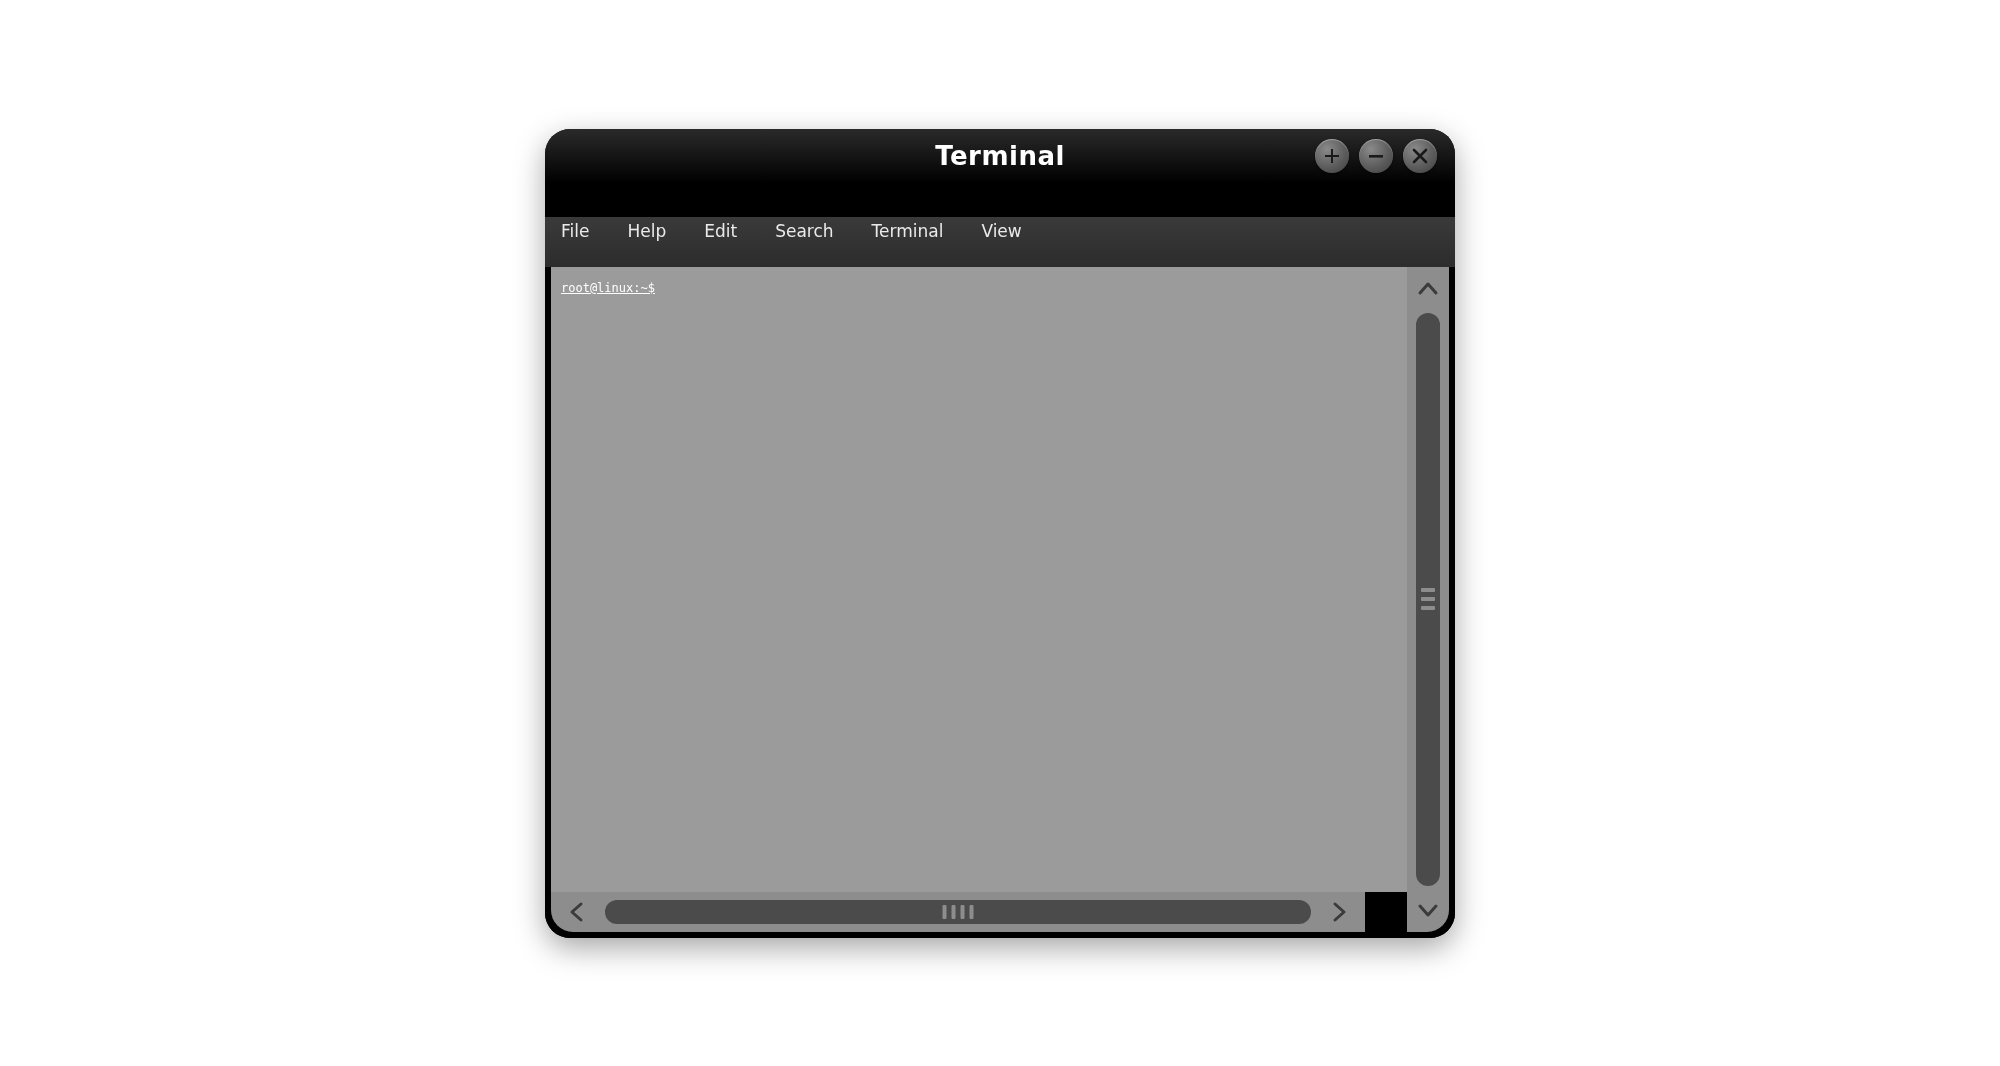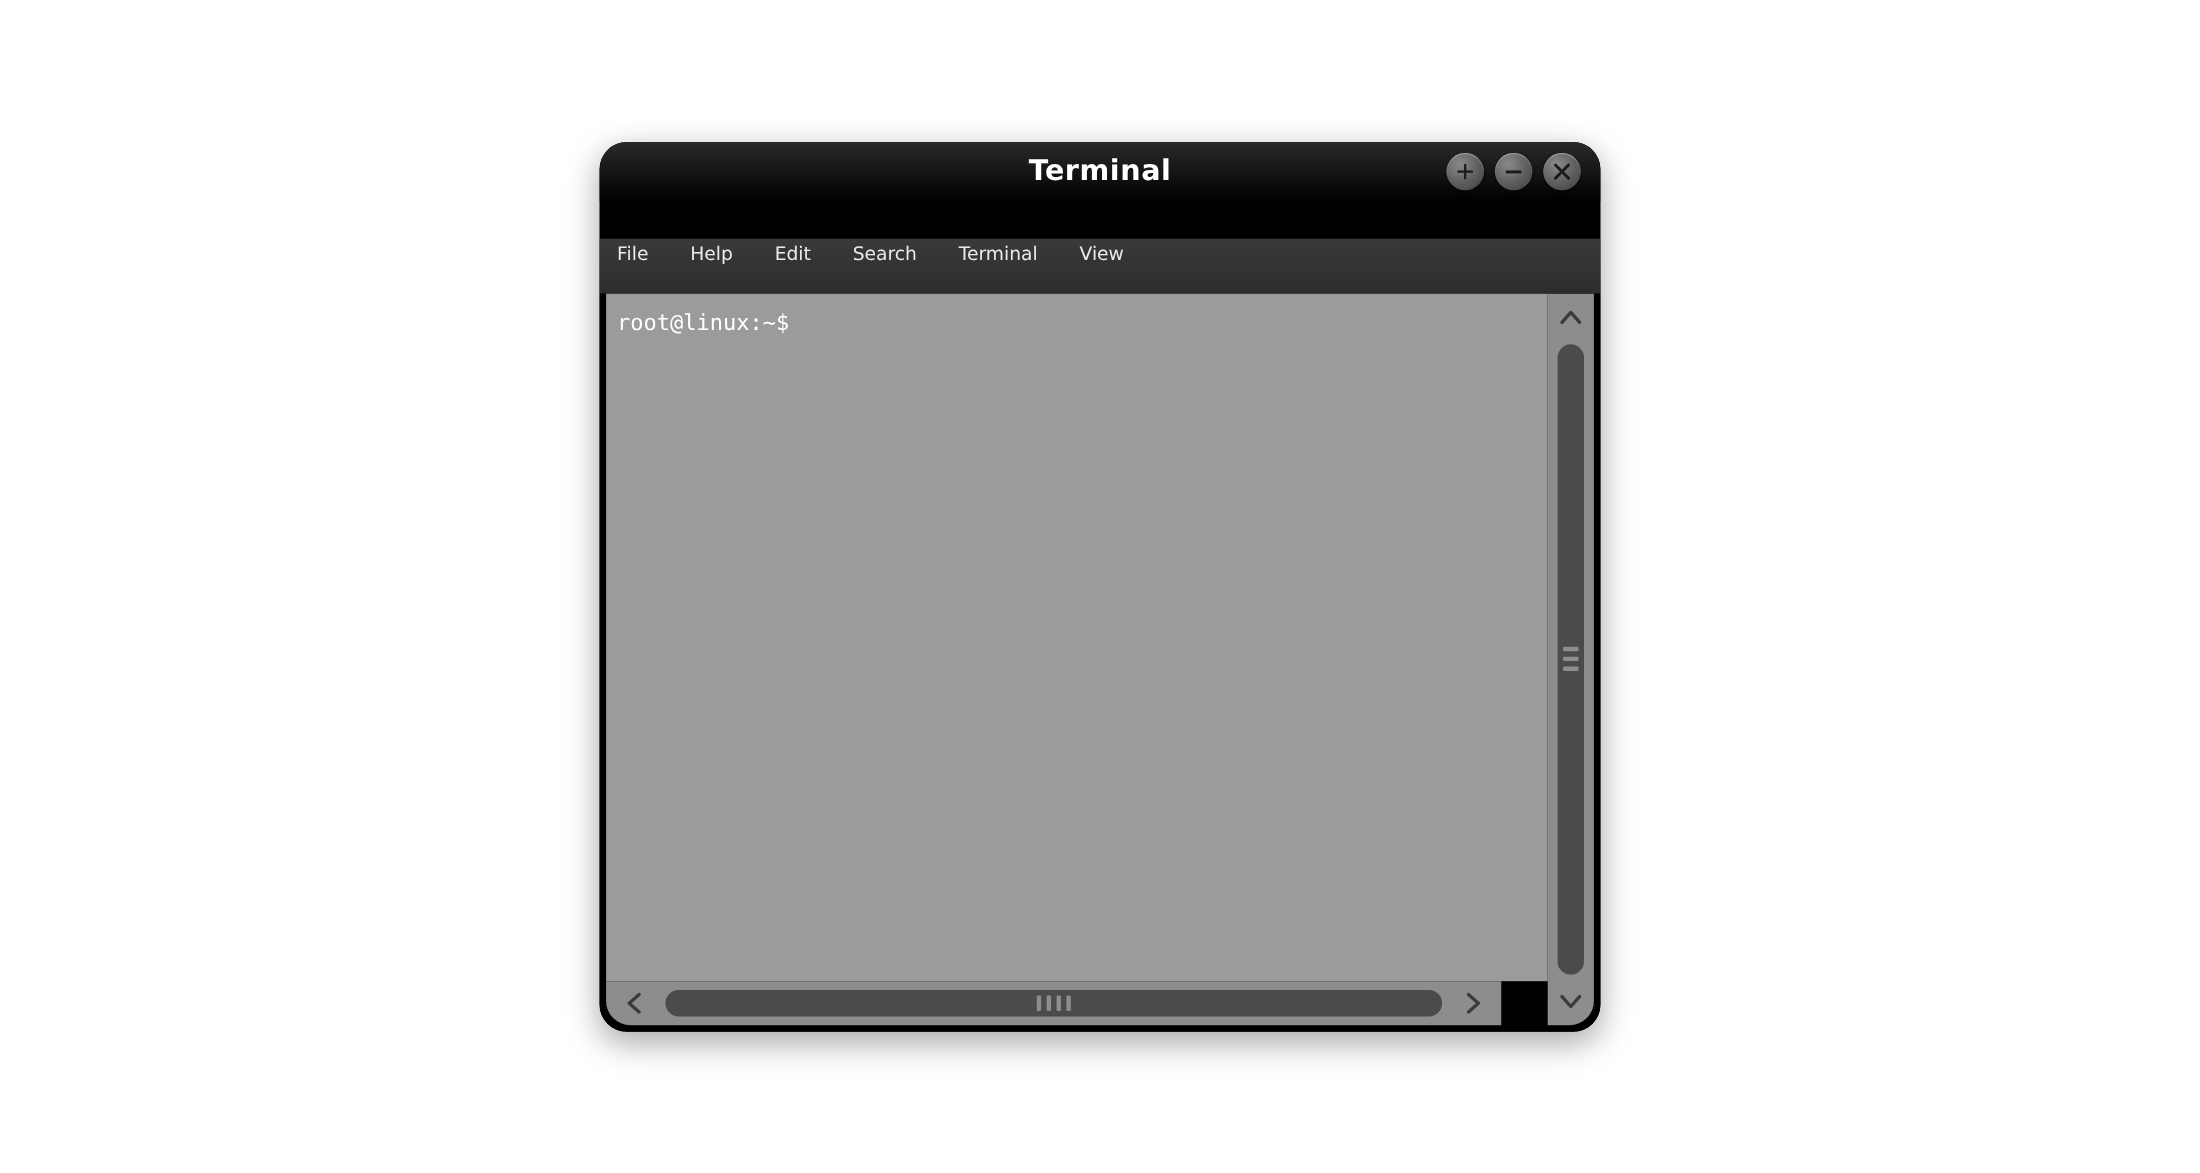--- a/index.html
+++ b/index.html
@@ -88,24 +88,25 @@
   }
   .term-area {
     flex: 1;
     background: #9b9b9b;
     border-radius: 0 0 0 0;
     position: relative;
     overflow: hidden;
   }
   .prompt {
     font-family: "DejaVu Sans Mono", "Liberation Mono", monospace;
-    font-size: 20px;
+    font-size: 12px;
     color: #ffffff;
     padding: 14px 10px;
     white-space: pre;
+    text-decoration: underline;
   }
   
   .hscroll {
     height: 40px;
     background: #8d8d8d;
     border-radius: 0 0 0 22px;
     display: flex;
     align-items: center;
     padding: 0 10px;
     gap: 10px;

